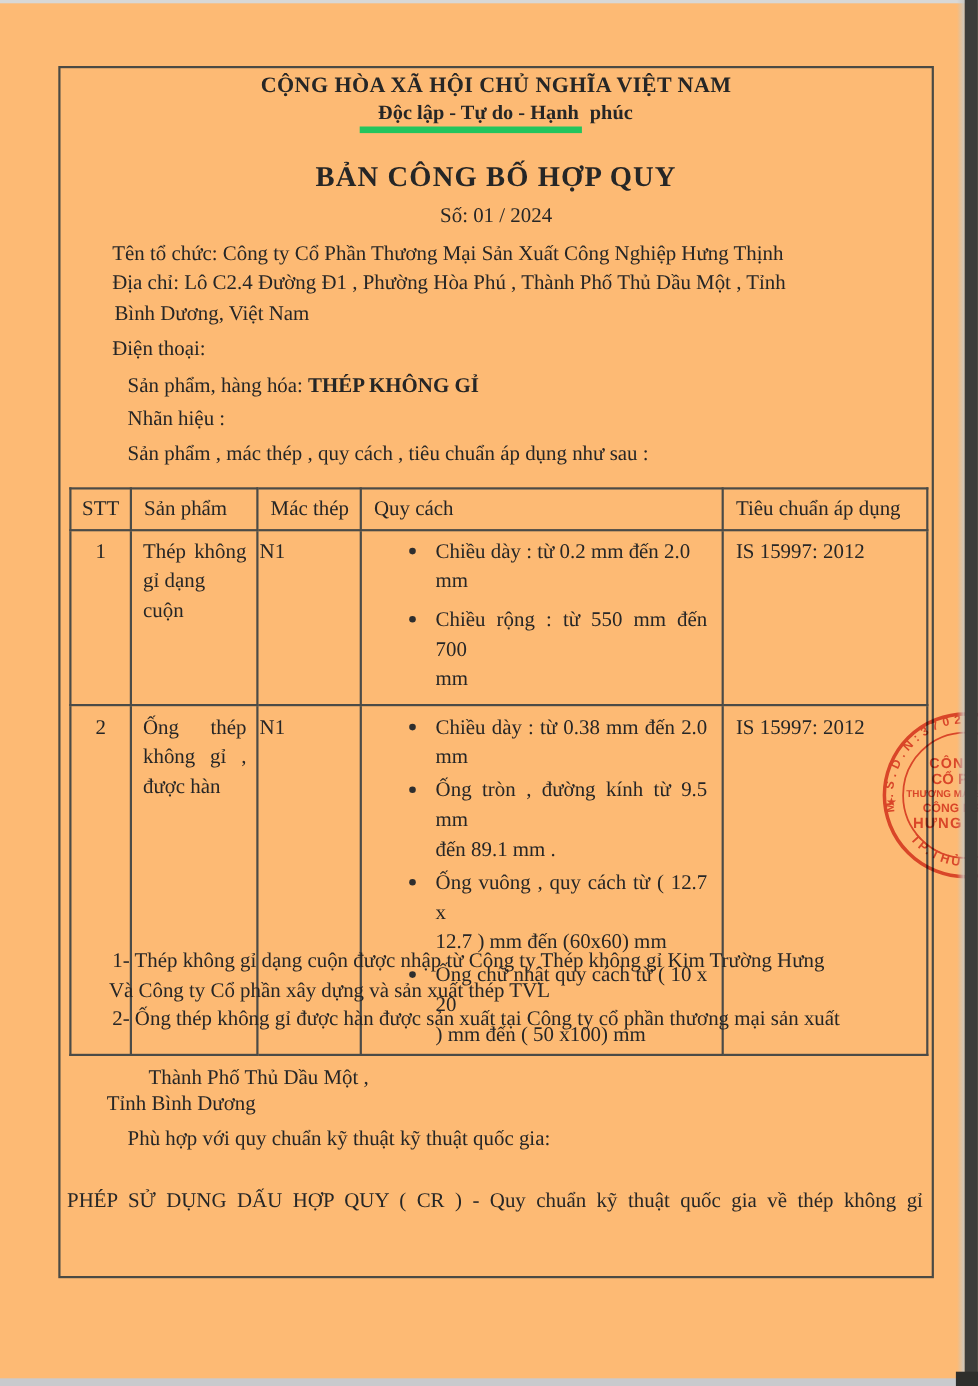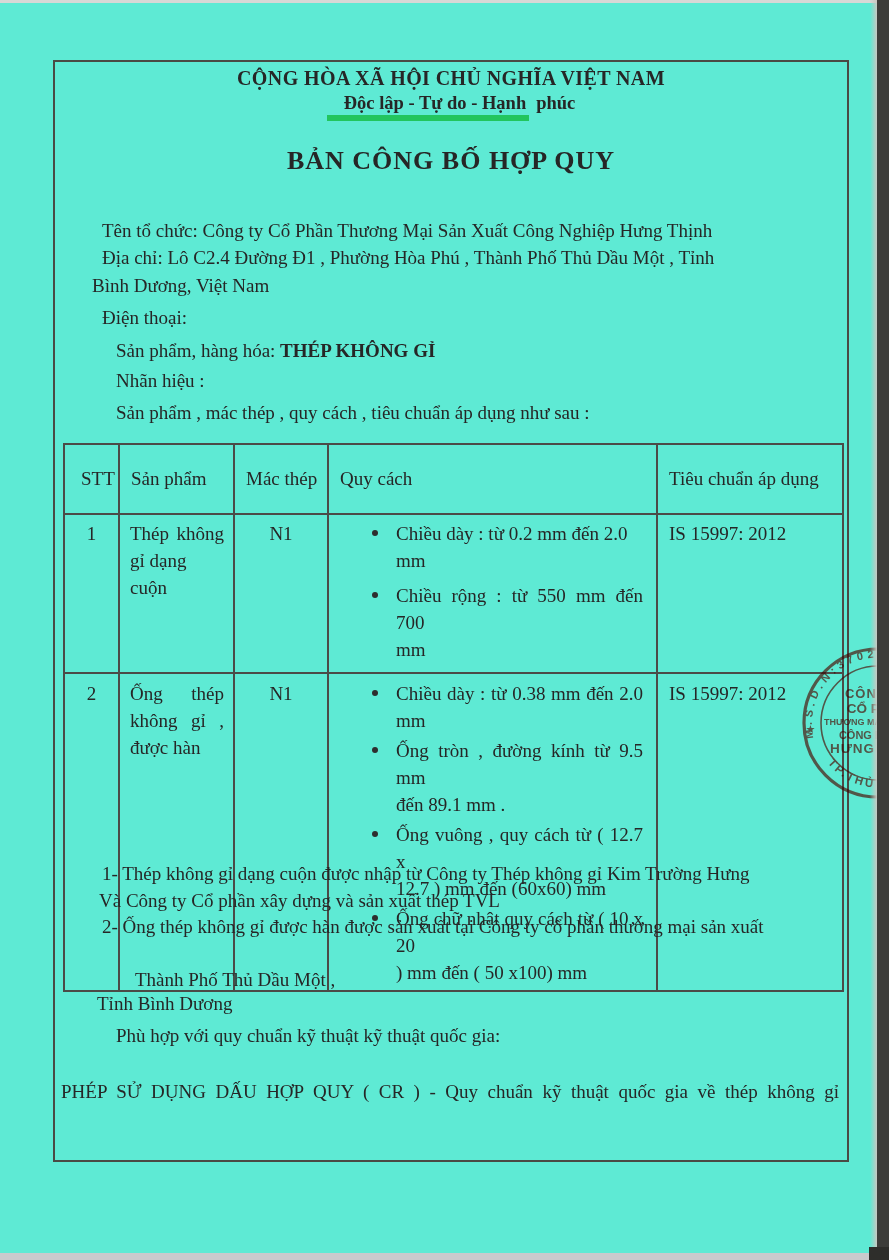--- a/index.html
+++ b/index.html
@@ -1,18 +1,18 @@
 <!DOCTYPE html>
 <html><head>
 <meta charset="utf-8">
 <style>
   html,body { margin:0; padding:0; background:#e8e8e6; }
   .page {
     position:relative; width:889px; height:1260px; overflow:hidden;
-    background:#5eead4; color:#262626;
+    background:#fdba74; color:#262626;
     font-family:"Liberation Serif","DejaVu Serif",serif;
   }
   
   .edge-top    { position:absolute; left:0; top:0; width:100%; height:3px; background:#d8d8d6; z-index:25; }
   .edge-right-light { position:absolute; left:870px; top:0; width:7px; height:100%;
     background:linear-gradient(90deg, rgba(251,251,248,0), #c9c8c2); z-index:25; }
   .edge-right-dark  { position:absolute; left:877px; top:0; width:12px; height:100%; background:#3d3d3a; z-index:26; }
   .edge-bottom { position:absolute; left:0; top:1253px; width:100%; height:7px; background:#c9cacd; z-index:25; }
   .edge-bottom-corner { position:absolute; left:869px; top:1247px; width:20px; height:13px; background:#2e2e2b; z-index:27; }
 
@@ -26,39 +26,39 @@
 
   .national-title { top:65px;  font-size:20px;  font-weight:bold; letter-spacing:.4px; }
   .motto          { top:91px;  font-size:18.5px; font-weight:bold; line-height:24px; }
   .motto .u       { border-bottom:6px solid #22c55e; padding:0 3px 2px 17px; }
   .motto .tail    { margin-left:7px; }
   .doc-title      { top:145px; font-size:26px; font-weight:bold; letter-spacing:1px; line-height:32px; }
   .doc-number     { top:183px; font-size:19px; }
 
   .org       { left:102px; top:217px; }
   .addr1     { left:102px; top:244px; }
-  .addr2     { left:92px; top:272px; }
+  .addr2     { left:104px; top:272px; }
   .phone     { left:102px; top:304px; }
   .product   { left:116px; top:337px; }
   .product b { font-weight:bold; }
   .brand     { left:116px; top:367px; }
   .intro     { left:116px; top:399px; }
 
   .tablewrap { position:absolute; left:63px; top:443px; z-index:2; }
   table { border-collapse:collapse; table-layout:fixed; width:779px; }
   th, td { border:2px solid #4b4b47; }
   thead th { height:36px; font-weight:normal; font-size:19px; text-align:left;
              padding:0 0 0 11px; vertical-align:middle; }
-  th.c-stt { text-align:center; padding:16px;margin-left:12px; }
+  th.c-stt { text-align:center; padding:0;margin-left:12px; }
   tbody td { vertical-align:top; font-size:19px; line-height:27px; }
   tr.r1 { height:101px; } tr.r2 { height:229px; }
   tr.r1 td { padding-top:5px; } tr.r2 td { padding-top:6px; }
   td.stt { text-align:center; }
   td.sp  { padding-left:10px; padding-right:9px; }
-  td.mac { text-align:center; }
+  td.mac { text-align:left; }
   td.qc  { padding-right:13px; }
   td.tc  { padding-left:11px; padding-right:6px; }
   .jl   { text-align:justify; text-align-last:justify; }
   .ll   { text-align:left; text-align-last:left; }
   .qc-item { position:relative; padding-left:66px; }
   tr.r1 .qc-item { margin-bottom:8px; }
   tr.r2 .qc-item { margin-bottom:3px; }
   .qc-item .bullet { position:absolute; left:42px; top:10px; width:6px; height:6px;
                      border-radius:50%; background:#2e2e2e; }
 
@@ -78,20 +78,21 @@
 </style>
 </head>
 <body>
 
 <div class="page">
   <div class="frame"></div>
 
   <div class="t center national-title">CỘNG HÒA XÃ HỘI CHỦ NGHĨA VIỆT NAM</div>
   <div class="t center motto"><span class="u">Độc lập - Tự do - Hạnh</span><span class="tail">phúc</span></div>
   <div class="t center doc-title">BẢN CÔNG BỐ HỢP QUY</div>
+  <div class="t center doc-number">Số: 01 / 2024</div>
 
   <div class="t org">Tên tổ chức: Công ty Cổ Phần Thương Mại Sản Xuất Công Nghiệp Hưng Thịnh</div>
   <div class="t addr1">Địa chỉ: Lô C2.4 Đường Đ1 , Phường Hòa Phú , Thành Phố Thủ Dầu Một , Tỉnh</div>
   <div class="t addr2">Bình Dương, Việt Nam</div>
   <div class="t phone">Điện thoại:</div>
   <div class="t product"><span>Sản phẩm, hàng hóa: </span><b>THÉP KHÔNG GỈ</b></div>
   <div class="t brand">Nhãn hiệu :</div>
   <div class="t intro">Sản phẩm , mác thép , quy cách , tiêu chuẩn áp dụng như sau :</div>
 
   <div class="tablewrap">

